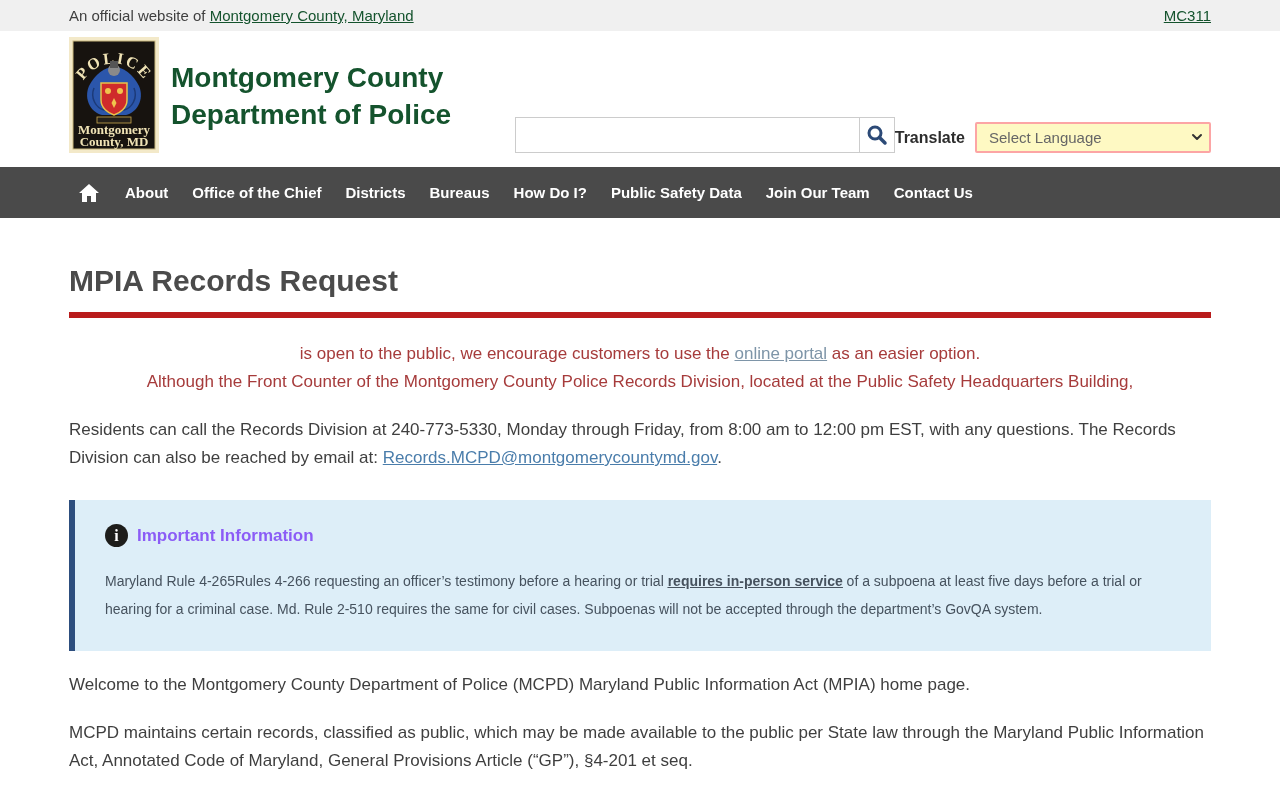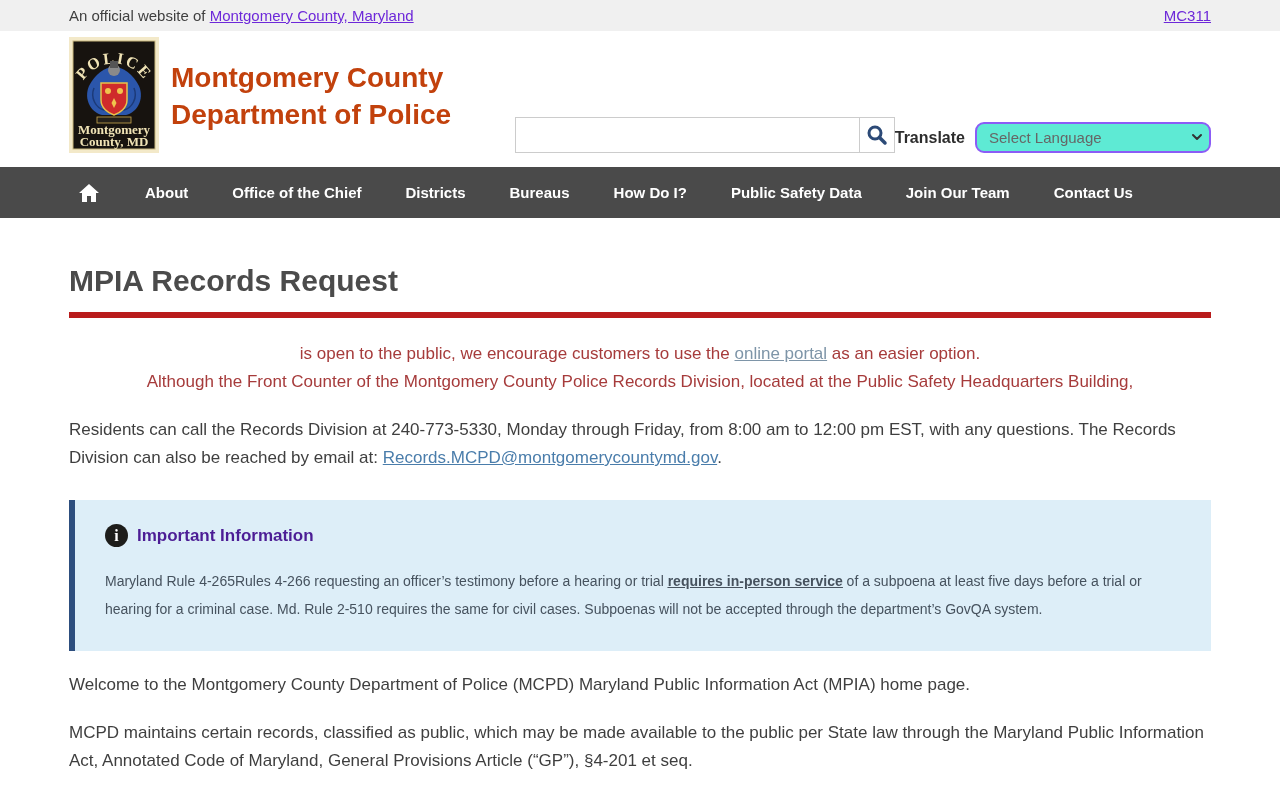--- a/index.html
+++ b/index.html
@@ -4,65 +4,65 @@
 <style>
   * { margin:0; padding:0; box-sizing:border-box; }
   html,body { width:1280px; height:800px; overflow:hidden; background:#fff;
     font-family:"Liberation Sans","DejaVu Sans",sans-serif; }
 
   
   .official-bar { background:#f0f0f0; height:31px; }
   .official-bar .inner { width:1142px; margin:0 auto; height:31px;
     display:flex; align-items:center; justify-content:space-between;
     font-size:15px; color:#3f3f3f; }
-  .official-bar a { color:#6d28d9; text-decoration:underline; }
+  .official-bar a { color:#14532d; text-decoration:underline; }
 
   
   .site-header { background:#fff; }
   .site-header .inner { width:1142px; margin:0 auto; padding:6px 0 14px;
     display:flex; justify-content:space-between; }
   .brand { display:flex; align-items:flex-start; }
   .brand svg.badge { display:block; margin-right:12px; }
-  .site-title { font-size:28px; font-weight:600; color:#c2410c;
+  .site-title { font-size:28px; font-weight:600; color:#14532d;
     line-height:37px; padding-top:22px; }
   .header-right { display:flex; align-items:flex-end; padding-top:2px; }
   .search-box { display:flex; border:1px solid #ccc; background:#fff; width:380px; height:36px; }
   .search-input { flex:1; border:none; outline:none; font-size:15px; padding:0 10px; color:#333; }
   .search-btn { width:35px; height:34px; background:#fff; border:none; border-left:1px solid #ccc;
     cursor:pointer; display:flex; align-items:center; justify-content:center; }
   .translate-row { margin-top:42px; display:flex; align-items:center; }
   .translate-label { font-size:16px; font-weight:700; color:#2d2d2d; margin-right:10px; }
   .lang-wrap { position:relative; }
   .lang-select { appearance:none; -webkit-appearance:none; width:236px; height:31px;
-    border:2px solid #8b5cf6; background:#5eead4; color:#666; font-size:15px;
-    padding:0 28px 0 12px; border-radius:9px; }
+    border:2px solid #fca5a5; background:#fef9c3; color:#666; font-size:15px;
+    padding:0 28px 0 12px; border-radius:2px; }
   .lang-wrap svg { position:absolute; right:8px; top:9px; pointer-events:none; }
 
   
   .main-nav { background:#4a4a4a; height:51px; }
-  .main-nav .inner { width:1142px; margin:0 auto; height:51px; display:flex; align-items:center;gap:20px; }
+  .main-nav .inner { width:1142px; margin:0 auto; height:51px; display:flex; align-items:center; }
   .nav-item { color:#fff; font-size:15px; font-weight:700; padding:0 12px; cursor:pointer; }
   .nav-home { padding:0 14px 0 10px; display:flex; align-items:center; cursor:pointer; }
 
   
   .content { width:1142px; margin:0 auto; }
   h1.page-title { margin-top:46px; font-size:30px; font-weight:700; color:#4b4b4b;
     padding-bottom:14px; border-bottom:6px solid #b91c1c; }
   .notice { margin-top:22px; text-align:center; color:#a63b3b; font-size:17px; line-height:28px; }
   .notice a { color:#7e95a8; text-decoration:underline; }
   p.body-text { margin-top:20px; font-size:17px; line-height:28px; color:#3f3f3f; }
   p.body-text a { color:#4a7dab; text-decoration:underline; }
 
   .info-box { margin-top:28px; background:#ddeef8; border-left:6px solid #2d4e7e;
     padding:24px 30px 28px; }
   .info-title-row { display:flex; align-items:center; }
   .info-icon { width:23px; height:23px; border-radius:50%; background:#1d1d1b; color:#fff;
     font-family:"Liberation Serif","DejaVu Serif",serif; font-weight:700; font-size:16px;
     display:flex; align-items:center; justify-content:center; margin-right:9px; }
-  .info-title { font-size:17px; font-weight:700; color:#4c1d95; }
+  .info-title { font-size:17px; font-weight:700; color:#8b5cf6; }
   .info-body { margin-top:20px; font-size:14px; line-height:28px; color:#46525e; }
   .info-body strong u { text-decoration:underline; }
 </style>
 </head>
 <body>
 
 <div class="official-bar">
   <div class="inner">
     <div>
       <span>An official website of </span><a href="#">Montgomery County, Maryland</a>

